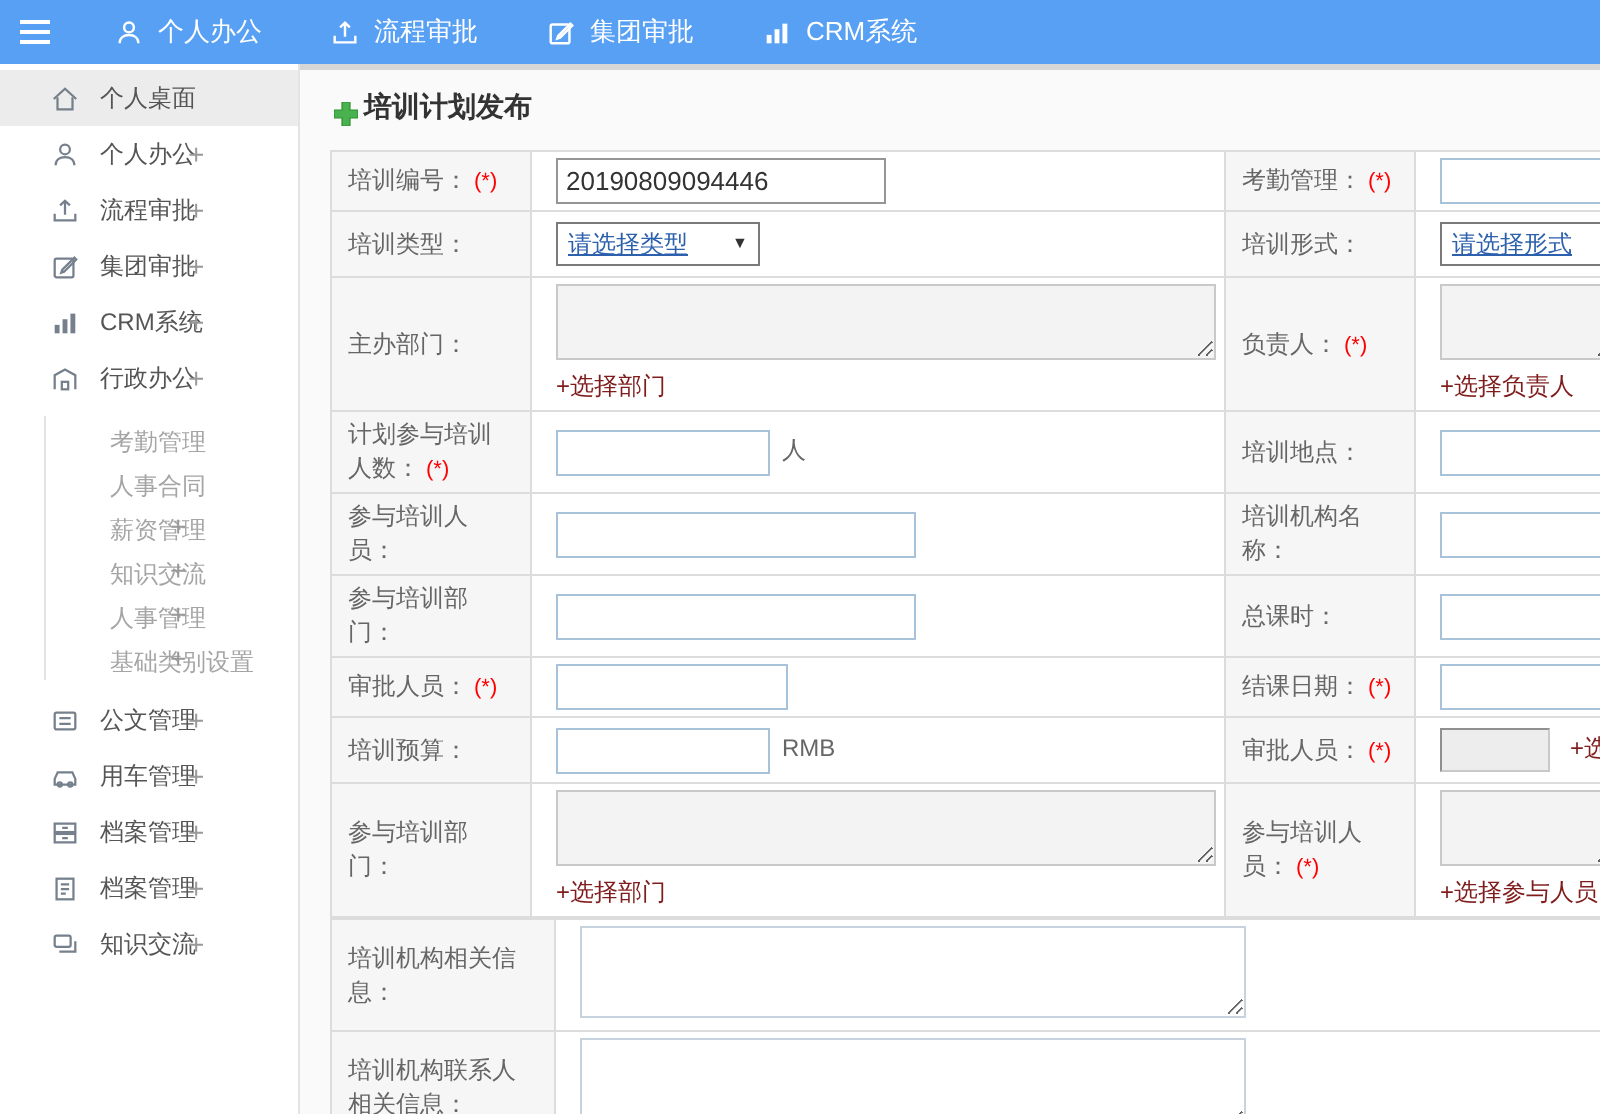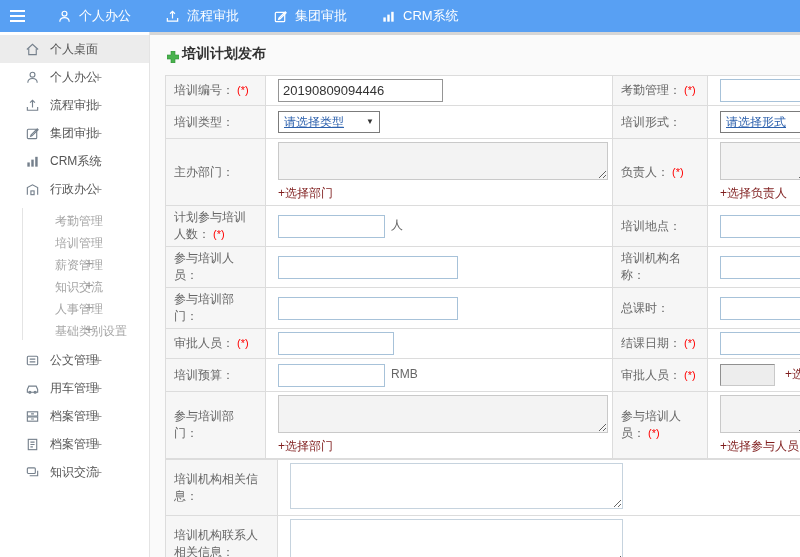--- a/index.html
+++ b/index.html
@@ -146,21 +146,21 @@
       </svg>
       <span>行政办公</span>
       <span class="expand">+</span>
     </div>
 
     <div class="submenu">
       <div class="sub-item">
         <span>考勤管理</span>
       </div>
       <div class="sub-item">
-        <span>培训管理</span>
+        <span>人事合同</span>
       </div>
       <div class="sub-item">
         <span>薪资管理</span>
         <span class="expand">+</span>
       </div>
       <div class="sub-item">
         <span>知识交流</span>
         <span class="expand">+</span>
       </div>
       <div class="sub-item">

